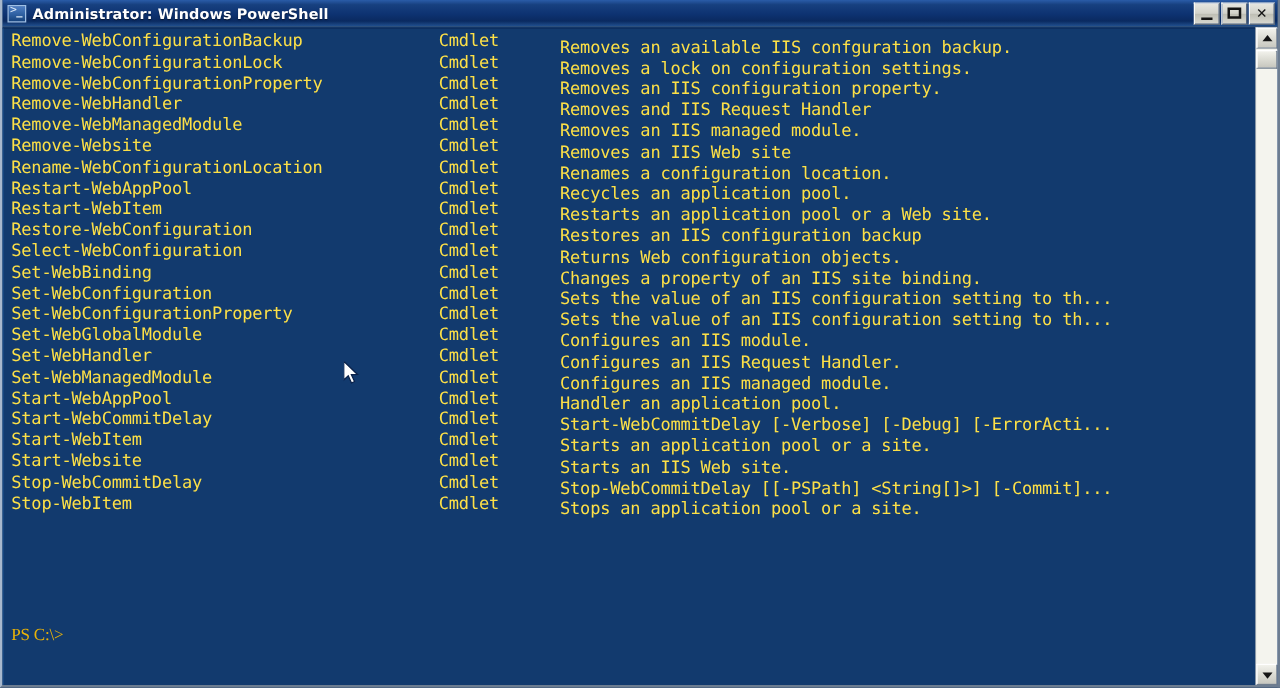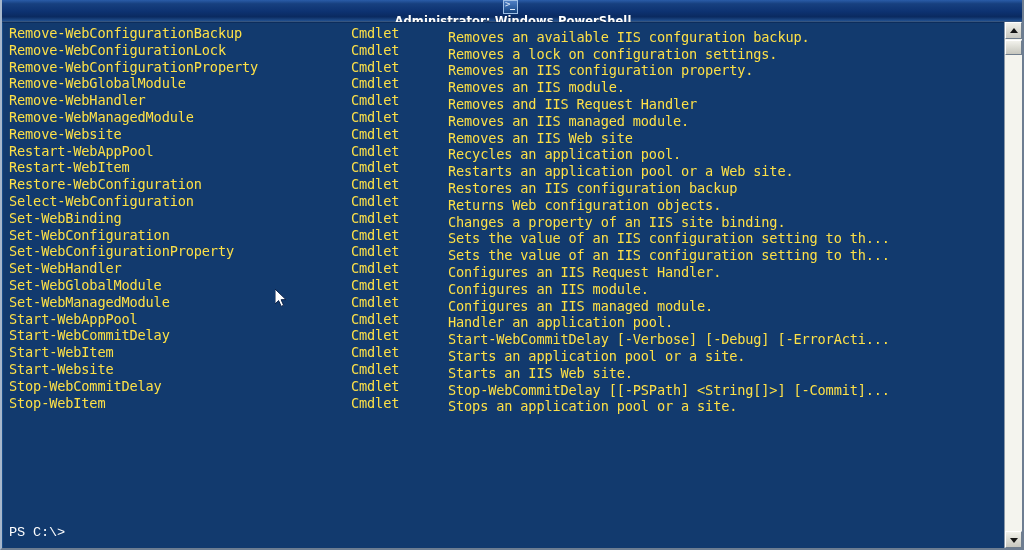--- a/index.html
+++ b/index.html
@@ -34,21 +34,20 @@
     height: 22px;
     background: linear-gradient(180deg,
       #1f4a8f 0%, #1b4campus 0%, #17407f 14%,
       #12meio 14%, #0e3370 52%, #0b2a5e 78%, #1d4a8c 100%);
     background: linear-gradient(180deg, #2a5ca8 0%, #17407f 18%, #0d3271 55%, #0a2a60 80%, #21508f 100%);
     display: flex;
     align-items: center;
     padding: 0 2px 0 4px;
     box-sizing: border-box;
     border-bottom: 1px solid #36557f;
-    flex-direction: column;
   }
   #title-icon {
     width: 15px; height: 14px;
     margin-right: 5px;
     flex: 0 0 auto;
     background: linear-gradient(180deg, #4f7fc4 0%, #2c5d9e 60%, #16427c 100%);
     border: 1px solid #9fc0e6;
     position: relative;
     box-sizing: border-box;
   }
@@ -142,25 +141,25 @@
     color: #fde047;
     letter-spacing: -0.15px;
   }
   .line .col-name   { display: inline-block; width: 342px; overflow: hidden; }
   .line .col-type   { display: inline-block; width: 97px;  overflow: hidden; }
   .line .col-desc   { display: inline-block; }
 
   #prompt-line {
     position: absolute;
     left: 6px;
-    top: 502px;
+    top: 477px;
     white-space: pre;
-    font-family: Liberation Mono, monospace;
+    font-family: Liberation Serif, serif;
     font-size: 13.6px;
-    color: #ffffff;
+    color: #eab308;
     letter-spacing: -0.15px;
   }
 
   
   #scrollbar {
     width: 18px;
     flex: 0 0 auto;
     background: #eeeee6;
     border-left: 1px solid #8a98a8;
     position: relative;
@@ -244,33 +243,33 @@
     </div>
   </div>
 
   <div id="console-area">
 
     <div id="console-text">
       <div id="rows-container">
           <div class="line"><span class="col-name">Remove-WebConfigurationBackup</span><span class="col-type">Cmdlet</span><span class="col-desc">Removes an available IIS confguration backup.</span></div>
           <div class="line"><span class="col-name">Remove-WebConfigurationLock</span><span class="col-type">Cmdlet</span><span class="col-desc">Removes a lock on configuration settings.</span></div>
           <div class="line"><span class="col-name">Remove-WebConfigurationProperty</span><span class="col-type">Cmdlet</span><span class="col-desc">Removes an IIS configuration property.</span></div>
-          <div class="line"><span class="col-name">Remove-WebGlobalModule</span><span class="col-type">Cmdlet</span><span class="col-desc">Removes an IIS module.</span></div>
           <div class="line"><span class="col-name">Remove-WebHandler</span><span class="col-type">Cmdlet</span><span class="col-desc">Removes and IIS Request Handler</span></div>
           <div class="line"><span class="col-name">Remove-WebManagedModule</span><span class="col-type">Cmdlet</span><span class="col-desc">Removes an IIS managed module.</span></div>
           <div class="line"><span class="col-name">Remove-Website</span><span class="col-type">Cmdlet</span><span class="col-desc">Removes an IIS Web site</span></div>
+          <div class="line"><span class="col-name">Rename-WebConfigurationLocation</span><span class="col-type">Cmdlet</span><span class="col-desc">Renames a configuration location.</span></div>
           <div class="line"><span class="col-name">Restart-WebAppPool</span><span class="col-type">Cmdlet</span><span class="col-desc">Recycles an application pool.</span></div>
           <div class="line"><span class="col-name">Restart-WebItem</span><span class="col-type">Cmdlet</span><span class="col-desc">Restarts an application pool or a Web site.</span></div>
           <div class="line"><span class="col-name">Restore-WebConfiguration</span><span class="col-type">Cmdlet</span><span class="col-desc">Restores an IIS configuration backup</span></div>
           <div class="line"><span class="col-name">Select-WebConfiguration</span><span class="col-type">Cmdlet</span><span class="col-desc">Returns Web configuration objects.</span></div>
           <div class="line"><span class="col-name">Set-WebBinding</span><span class="col-type">Cmdlet</span><span class="col-desc">Changes a property of an IIS site binding.</span></div>
           <div class="line"><span class="col-name">Set-WebConfiguration</span><span class="col-type">Cmdlet</span><span class="col-desc">Sets the value of an IIS configuration setting to th...</span></div>
           <div class="line"><span class="col-name">Set-WebConfigurationProperty</span><span class="col-type">Cmdlet</span><span class="col-desc">Sets the value of an IIS configuration setting to th...</span></div>
+          <div class="line"><span class="col-name">Set-WebGlobalModule</span><span class="col-type">Cmdlet</span><span class="col-desc">Configures an IIS module.</span></div>
           <div class="line"><span class="col-name">Set-WebHandler</span><span class="col-type">Cmdlet</span><span class="col-desc">Configures an IIS Request Handler.</span></div>
-          <div class="line"><span class="col-name">Set-WebGlobalModule</span><span class="col-type">Cmdlet</span><span class="col-desc">Configures an IIS module.</span></div>
           <div class="line"><span class="col-name">Set-WebManagedModule</span><span class="col-type">Cmdlet</span><span class="col-desc">Configures an IIS managed module.</span></div>
           <div class="line"><span class="col-name">Start-WebAppPool</span><span class="col-type">Cmdlet</span><span class="col-desc">Handler an application pool.</span></div>
           <div class="line"><span class="col-name">Start-WebCommitDelay</span><span class="col-type">Cmdlet</span><span class="col-desc">Start-WebCommitDelay [-Verbose] [-Debug] [-ErrorActi...</span></div>
           <div class="line"><span class="col-name">Start-WebItem</span><span class="col-type">Cmdlet</span><span class="col-desc">Starts an application pool or a site.</span></div>
           <div class="line"><span class="col-name">Start-Website</span><span class="col-type">Cmdlet</span><span class="col-desc">Starts an IIS Web site.</span></div>
           <div class="line"><span class="col-name">Stop-WebCommitDelay</span><span class="col-type">Cmdlet</span><span class="col-desc">Stop-WebCommitDelay [[-PSPath] &lt;String[]&gt;] [-Commit]...</span></div>
           <div class="line"><span class="col-name">Stop-WebItem</span><span class="col-type">Cmdlet</span><span class="col-desc">Stops an application pool or a site.</span></div>
         </div>
       <div id="prompt-line">PS C:\&gt;</div>
 

